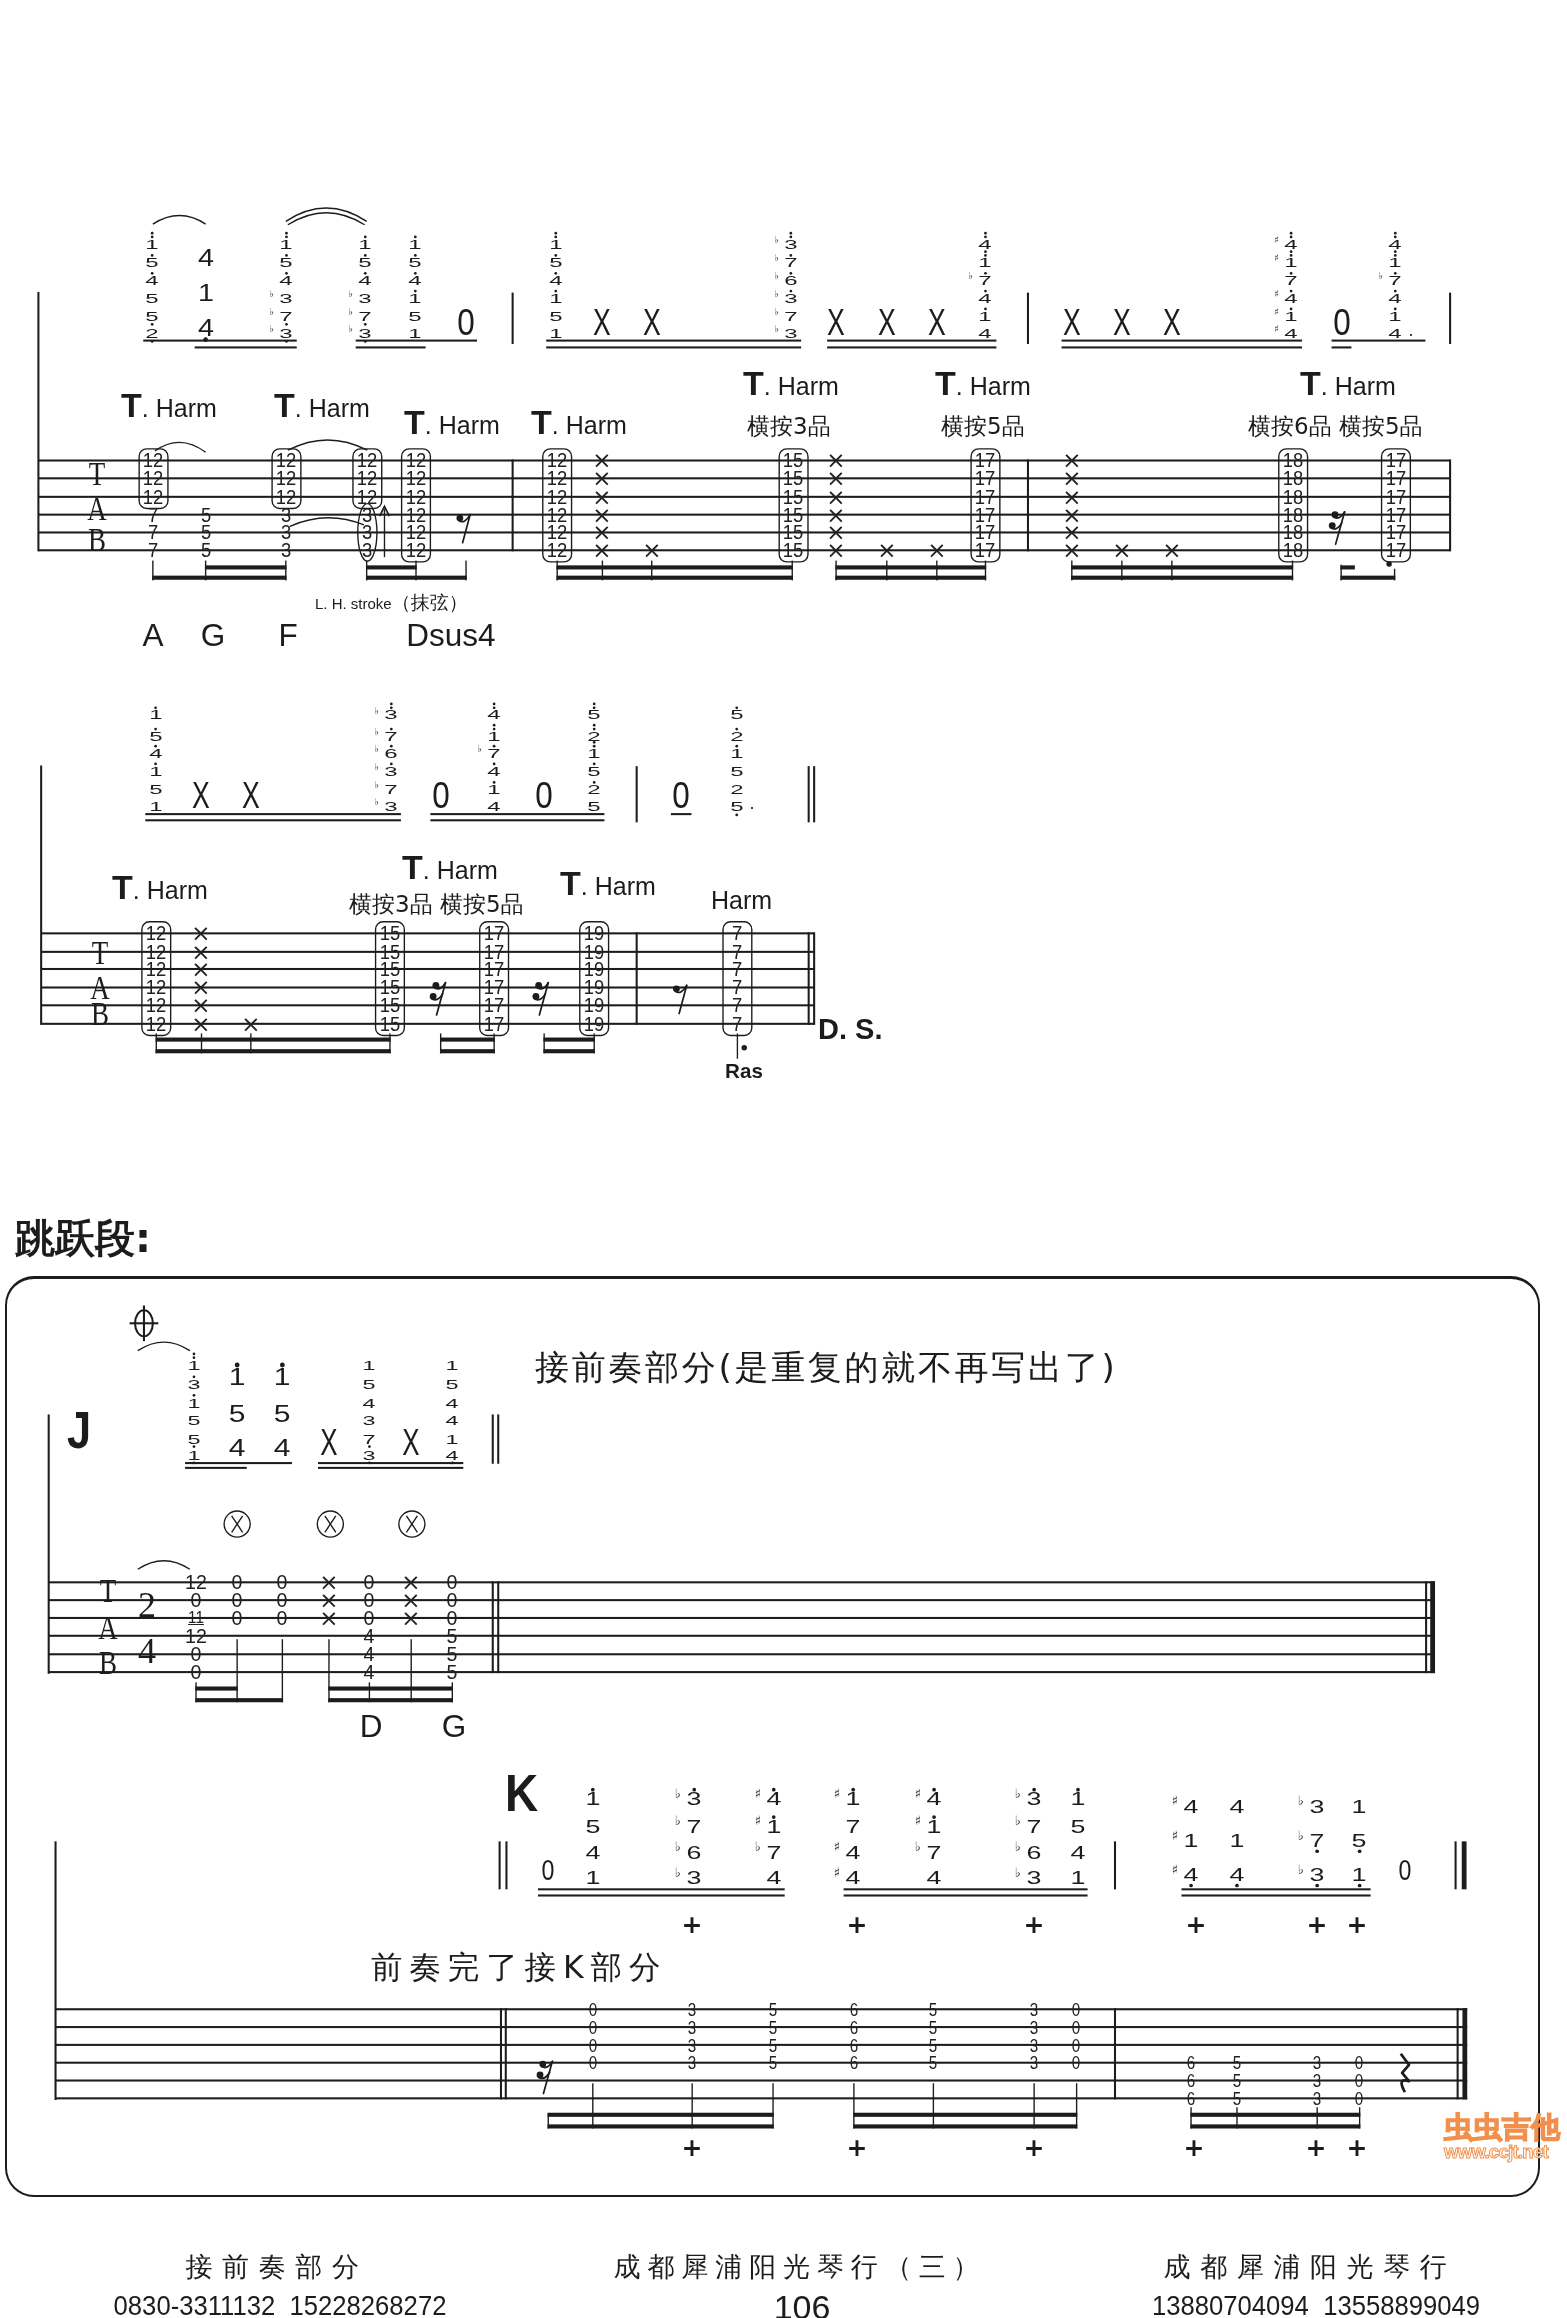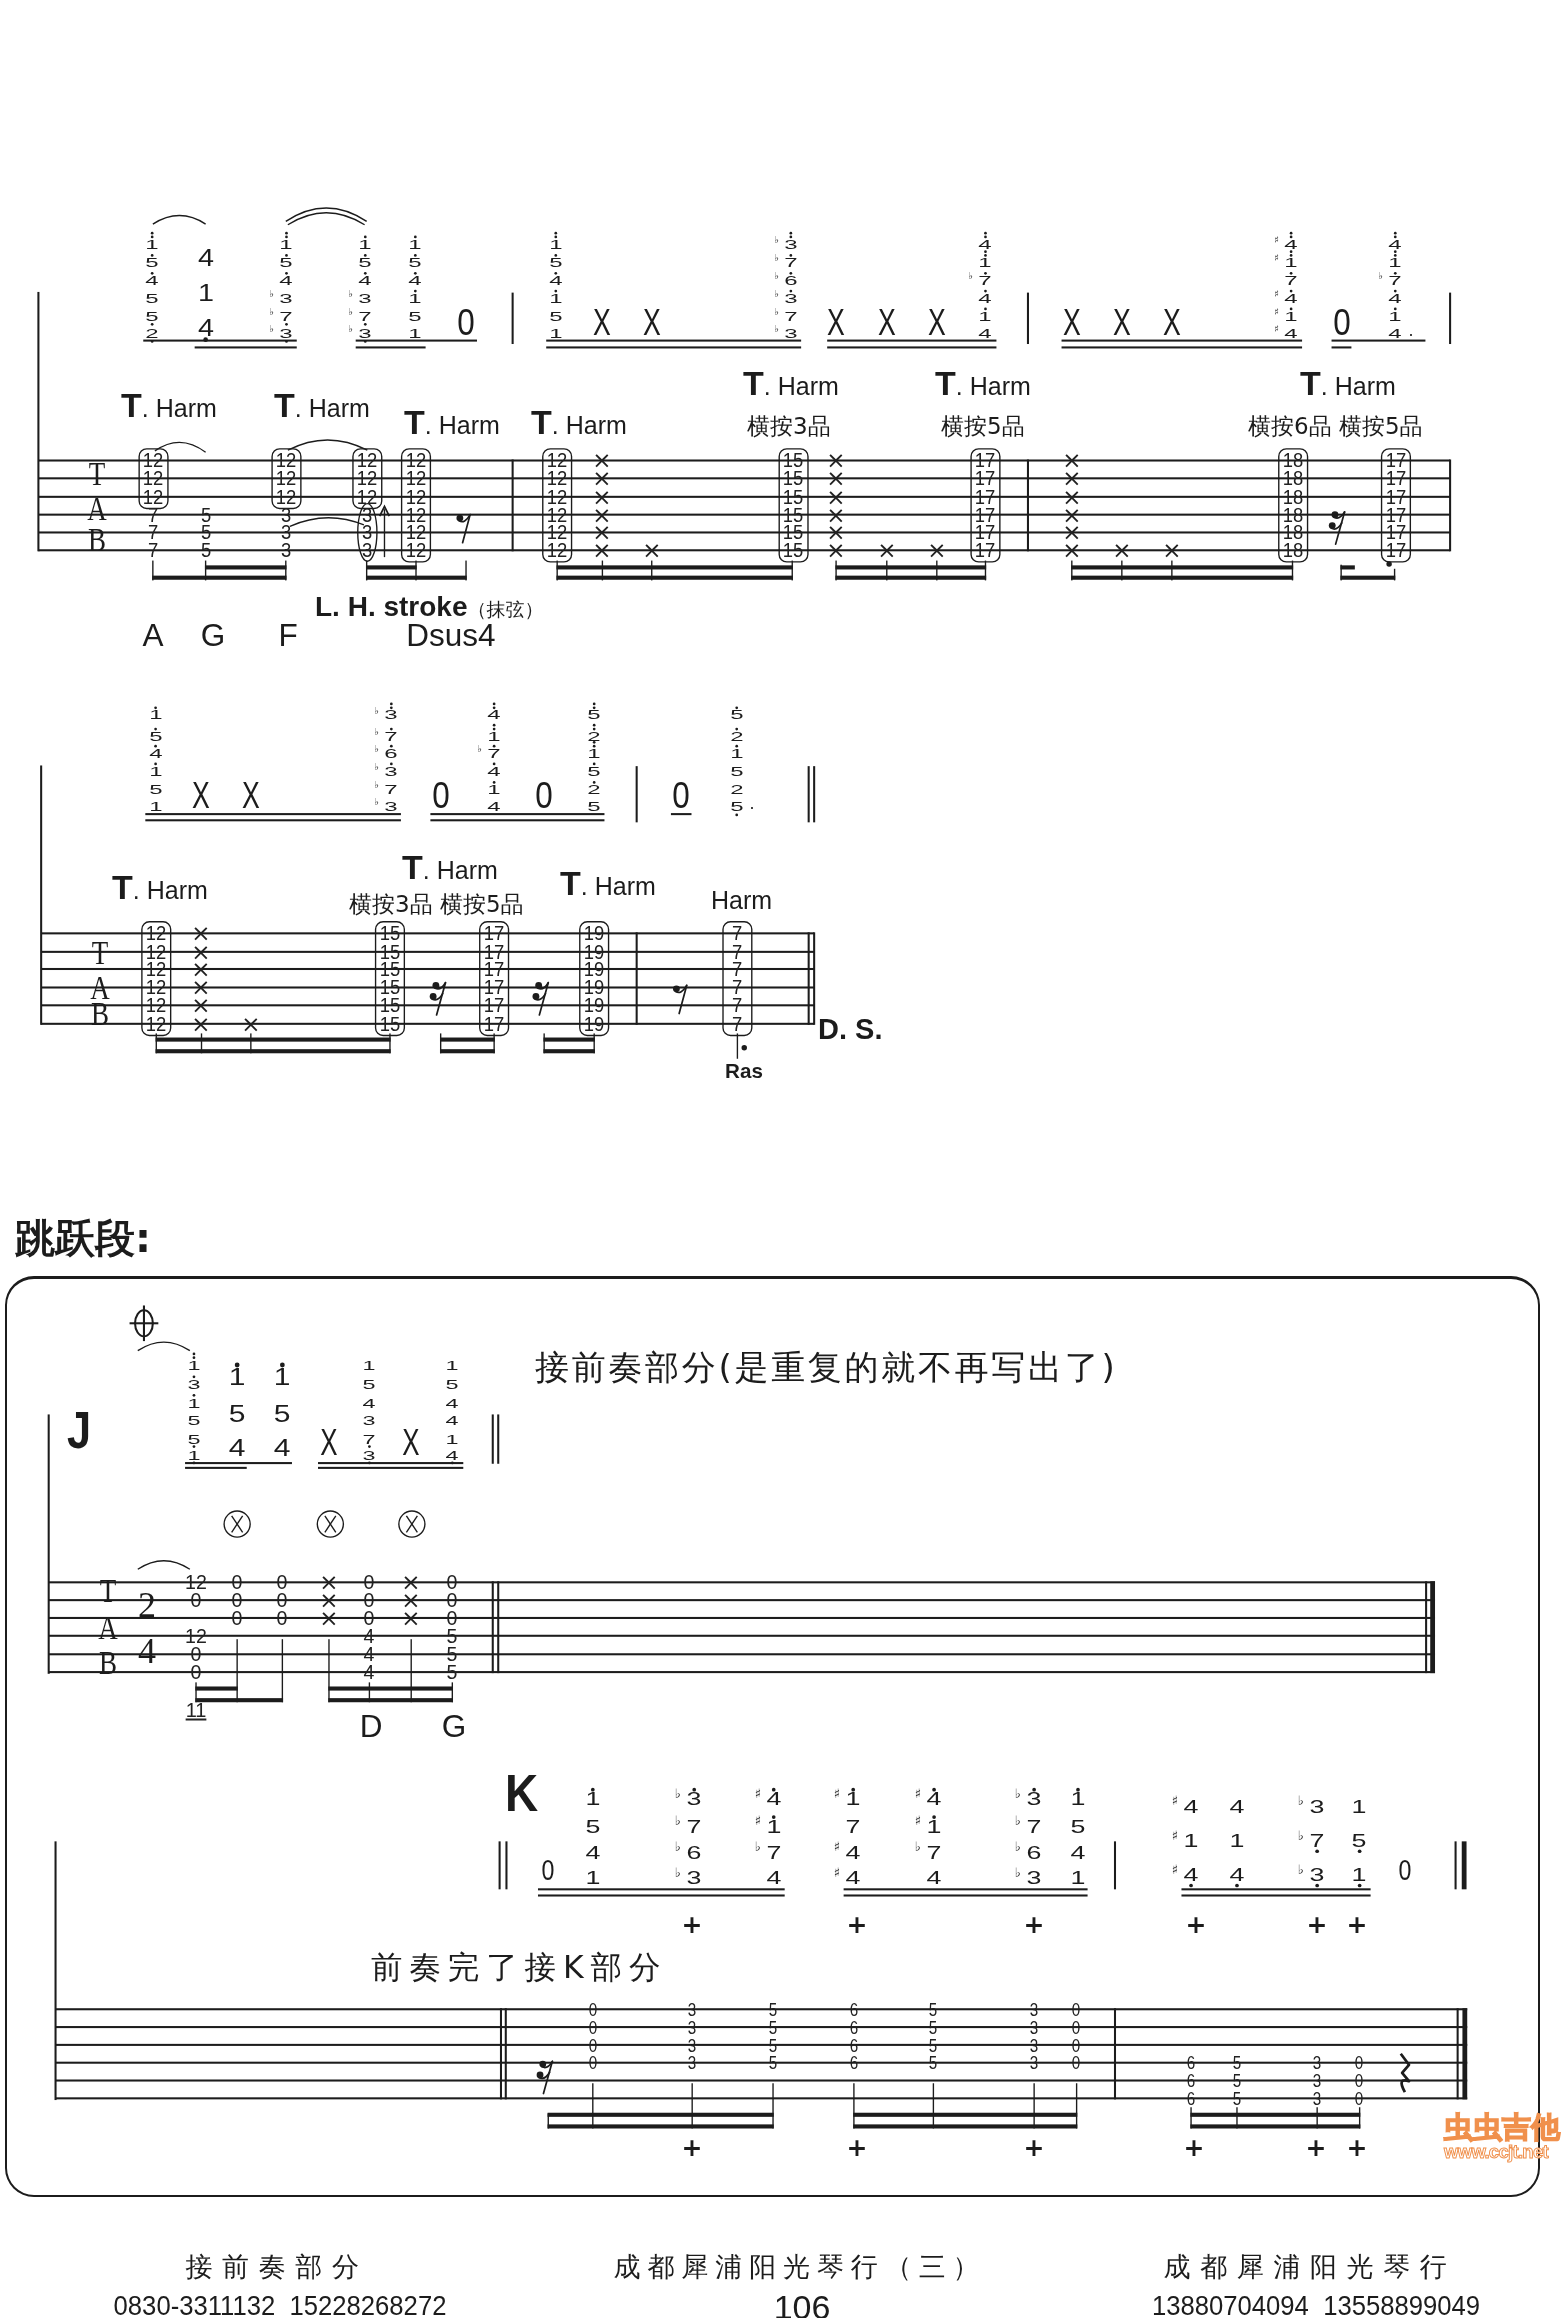--- a/index.html
+++ b/index.html
@@ -382,21 +382,21 @@
         <path d="M791 3016 Q799 3020 806 3008" fill="none" stroke="#1c1c1c" stroke-width="2.5" stroke-linecap="round"></path>
         <path d="M787 3032 Q795 3036 802 3024" fill="none" stroke="#1c1c1c" stroke-width="2.5" stroke-linecap="round"></path>
         <path d="M806 3008 L793 3055" fill="none" stroke="#1c1c1c" stroke-width="2.5" stroke-linecap="round"></path>
       </g>
       <g>
         <path d="M2044 2997 L2056 3013 L2046 3025 L2056 3037 Q2038 3031 2050 3053" fill="none" stroke="#1c1c1c" stroke-width="4" stroke-linejoin="round"></path>
       </g>
     </svg>
 
   <div class="abs" style="left:315px;top:593px;display:flex;align-items:baseline;">
-    <span style="font-weight:bold;font-size:28px;">L. H. stroke</span>
+    <span style="font-weight:normal;font-size:15px;">L. H. stroke</span>
     <span class="cn" style="font-size:19px;">（抹弦）</span>
   </div>
 
   <div class="abs" style="left:744px;top:1061px;font-weight:bold;font-size:20.6px;transform:translateX(-50%);">Ras</div>
   <div class="abs" style="left:818px;top:1015px;font-weight:bold;font-size:29px;">D. S.</div>
 
   <div class="abs cn" style="left:15px;top:1218px;font-size:40px;font-weight:bold;">跳跃段:</div>
 
   <div class="abs" style="left:67px;top:1405px;font-size:51px;font-weight:bold;transform:scaleX(0.85);transform-origin:left top;">J</div>
   <div class="abs cn" style="left:535px;top:1350px;font-size:34px;letter-spacing:2.7px;">接前奏部分(是重复的就不再写出了)</div>
@@ -711,21 +711,21 @@
     <div class="jn" style="left: 369px; top: 1455px; font-size: 13px; transform: translate(-50%, -50%) scaleX(1.8);">3</div>
     <div class="jn" style="left: 411px; top: 1443px; font-size: 36px; transform: translate(-50%, -50%) scaleX(0.72);">X</div>
     <div class="jn" style="left: 452px; top: 1365px; font-size: 13px; transform: translate(-50%, -50%) scaleX(1.8);">1</div>
     <div class="jn" style="left: 452px; top: 1384px; font-size: 13px; transform: translate(-50%, -50%) scaleX(1.8);">5</div>
     <div class="jn" style="left: 452px; top: 1403px; font-size: 13px; transform: translate(-50%, -50%) scaleX(1.8);">4</div>
     <div class="jn" style="left: 452px; top: 1420px; font-size: 13px; transform: translate(-50%, -50%) scaleX(1.8);">4</div>
     <div class="jn" style="left: 452px; top: 1439px; font-size: 13px; transform: translate(-50%, -50%) scaleX(1.8);">1</div>
     <div class="jn" style="left: 452px; top: 1455px; font-size: 13px; transform: translate(-50%, -50%) scaleX(1.8);">4</div>
     <div class="fret" style="left: 196px; top: 1582px; font-size: 20.6px; transform: translate(-50%, -50%) scaleX(0.95);">12</div>
     <div class="fret" style="left: 196px; top: 1600px; font-size: 20.6px; transform: translate(-50%, -50%) scaleX(0.95);">0</div>
-    <div class="fret" style="left: 196px; top: 1709px; font-size: 21px; transform: translate(-50%, -50%) scaleX(0.95); text-decoration: underline;">11</div>
+    <div class="fret" style="left: 196px; top: 1618px; font-size: 16px; transform: translate(-50%, -50%) scaleX(0.95); text-decoration: underline;">11</div>
     <div class="fret" style="left: 196px; top: 1636px; font-size: 20.6px; transform: translate(-50%, -50%) scaleX(0.95);">12</div>
     <div class="fret" style="left: 196px; top: 1654px; font-size: 20.6px; transform: translate(-50%, -50%) scaleX(0.95);">0</div>
     <div class="fret" style="left: 196px; top: 1672px; font-size: 20.6px; transform: translate(-50%, -50%) scaleX(0.95);">0</div>
     <div class="fret" style="left: 237px; top: 1582px; font-size: 20.6px; transform: translate(-50%, -50%) scaleX(0.95);">0</div>
     <div class="fret" style="left: 237px; top: 1600px; font-size: 20.6px; transform: translate(-50%, -50%) scaleX(0.95);">0</div>
     <div class="fret" style="left: 237px; top: 1618px; font-size: 20.6px; transform: translate(-50%, -50%) scaleX(0.95);">0</div>
     <div class="fret" style="left: 282px; top: 1582px; font-size: 20.6px; transform: translate(-50%, -50%) scaleX(0.95);">0</div>
     <div class="fret" style="left: 282px; top: 1600px; font-size: 20.6px; transform: translate(-50%, -50%) scaleX(0.95);">0</div>
     <div class="fret" style="left: 282px; top: 1618px; font-size: 20.6px; transform: translate(-50%, -50%) scaleX(0.95);">0</div>
     <div class="xm" style="left: 329px; top: 1582px;">×</div>

